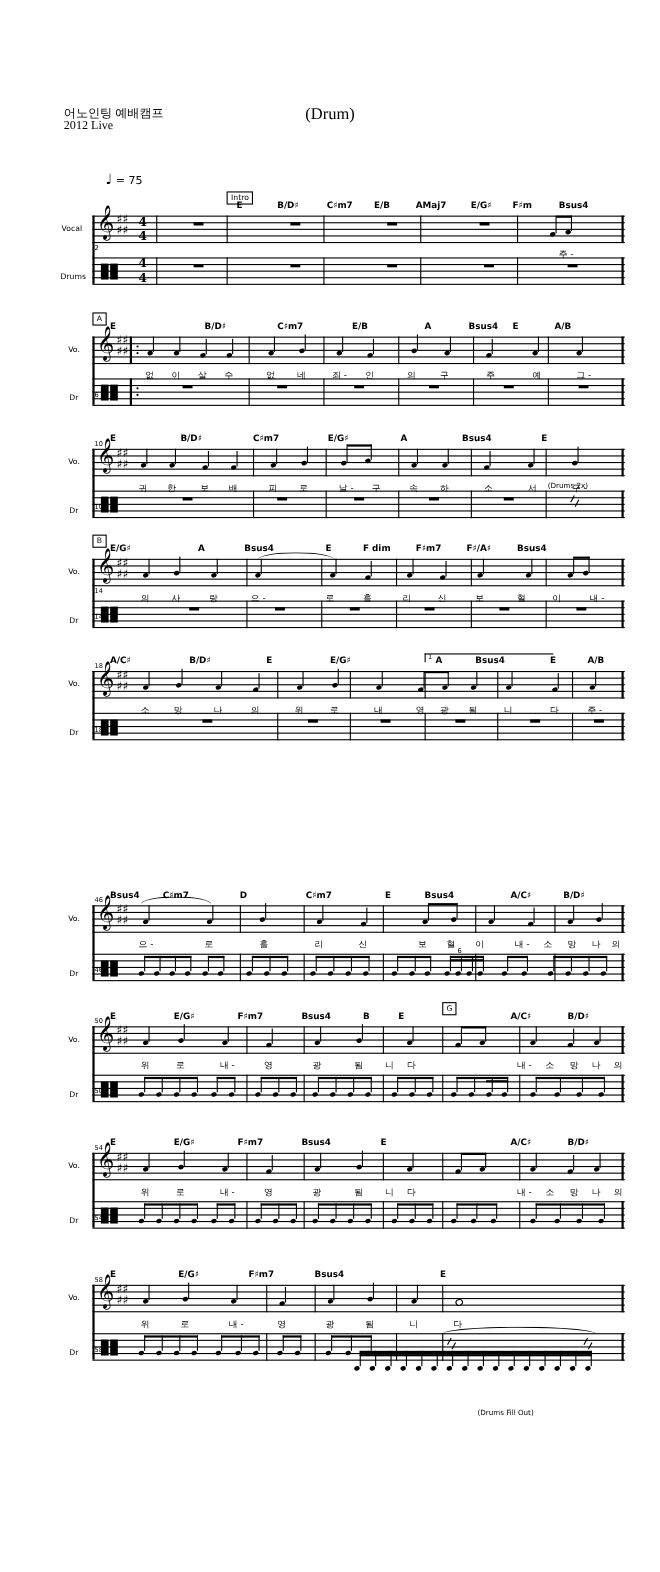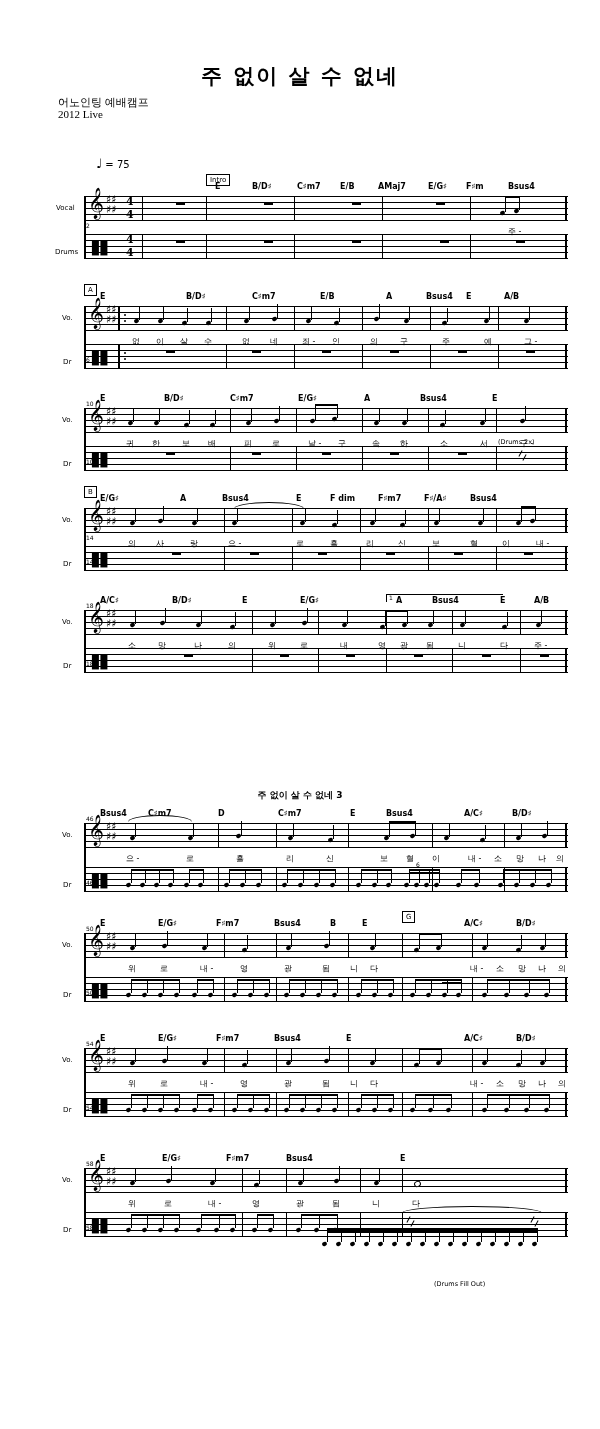--- a/index.html
+++ b/index.html
@@ -56,21 +56,21 @@
   .repeat-dots i{position:absolute;width:2px;height:2px;background:#000;border-radius:50%;display:block;}
   .slash{position:absolute;width:1px;height:7px;background:#000;transform:rotate(28deg);}
 </style>
 </head>
 <body>
 
 <div class="page">
 
   <div class="sheet sheet1">
 
-    <div class="title">주 없이 살 수 없네</div>
+    <div class="subtitle">(Drum)</div>
     <div class="camp1">어노인팅 예배캠프</div>
     <div class="camp2">2012 Live</div>
     <div class="tempo">
       <span class="note">♩</span>
       <span>= 75</span>
     </div>
 
     <div class="system" style="top:178px;height:80px;">
       <div class="rehearsal" style="left:206px;top:-4px;">Intro</div>
       <div class="lbl" style="left:56px;top:26px;">Vocal</div>
@@ -1147,15 +1147,14 @@
       <div class="lyric" style="left:208px;top:48px;">내 -</div>
       <div class="lyric" style="left:252px;top:48px;">영</div>
       <div class="lyric" style="left:296px;top:48px;">광</div>
       <div class="lyric" style="left:332px;top:48px;">됨</div>
       <div class="lyric" style="left:372px;top:48px;">니</div>
       <div class="lyric" style="left:412px;top:48px;">다</div>
     </div>
 
   </div>
 
-  <div class="pagenum" style="top:789px;">주 없이 살 수 없네 3</div>
 
 </div>
 
 </body></html>

